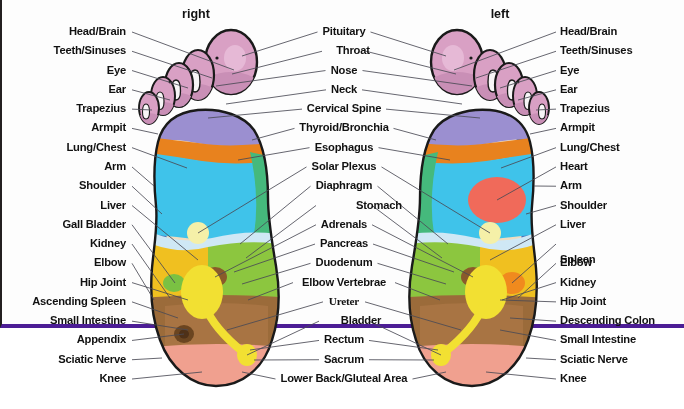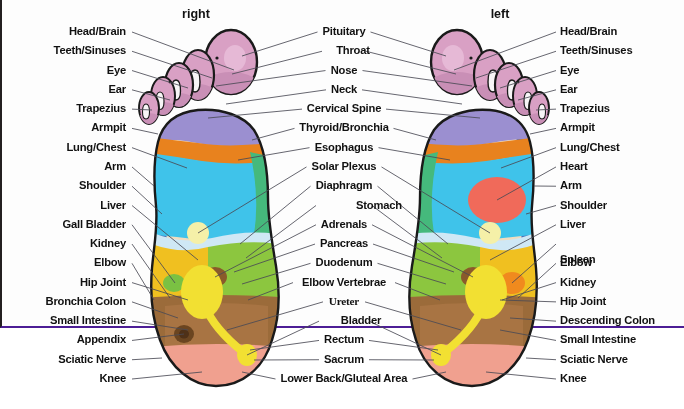--- a/index.html
+++ b/index.html
@@ -8,21 +8,21 @@
     background:#ffffff;
     font-family:"Liberation Sans", sans-serif;
     overflow:hidden;
     position:relative;
   }
   #chart-root{
     position:absolute;inset:0;
     width:684px;height:328px;
     background:#fdfdfd;
     border-left:2px solid #231f20;
-    border-bottom:2px solid #4c1d95;
+    border-bottom:4px solid #4c1d95;
     box-sizing:border-box;
     padding-left:34px;
   }
   #chart-svg{position:absolute;left:0;top:0;}
   .lbl{
     position:absolute;
     font-family:"Liberation Sans", sans-serif;
     font-size:11.2px;
     font-weight:700;
     color:#111111;
@@ -412,21 +412,21 @@
       <div class="lbl r" style="right: 558px; top: 109.111px;">Trapezius</div>
       <div class="lbl r" style="right: 558px; top: 128.389px;">Armpit</div>
       <div class="lbl r" style="right: 558px; top: 147.667px;">Lung/Chest</div>
       <div class="lbl r" style="right: 558px; top: 166.944px;">Arm</div>
       <div class="lbl r" style="right: 558px; top: 186.222px;">Shoulder</div>
       <div class="lbl r" style="right: 558px; top: 205.5px;">Liver</div>
       <div class="lbl r" style="right: 558px; top: 224.778px;">Gall Bladder</div>
       <div class="lbl r" style="right: 558px; top: 244.056px;">Kidney</div>
       <div class="lbl r" style="right: 558px; top: 263.333px;">Elbow</div>
       <div class="lbl r" style="right: 558px; top: 282.611px;">Hip Joint</div>
-      <div class="lbl r" style="right: 558px; top: 301.889px;">Bronchia Colon</div>
+      <div class="lbl r" style="right: 558px; top: 301.889px;">Ascending Spleen</div>
       <div class="lbl r" style="right: 558px; top: 321.167px;">Small Intestine</div>
       <div class="lbl r" style="right: 558px; top: 340.444px;">Appendix</div>
       <div class="lbl r" style="right: 558px; top: 359.722px;">Sciatic Nerve</div>
       <div class="lbl r" style="right: 558px; top: 379px;">Knee</div>
     </div>
   <div id="col-center">
       <div class="lbl c" style="left: 342px; top: 32px;">Pituitary</div>
       <div class="lbl c" style="left: 342px; top: 51.2778px; margin-left: 9px;">Throat</div>
       <div class="lbl c" style="left: 342px; top: 70.5556px;">Nose</div>
       <div class="lbl c" style="left: 342px; top: 89.8333px;">Neck</div>

